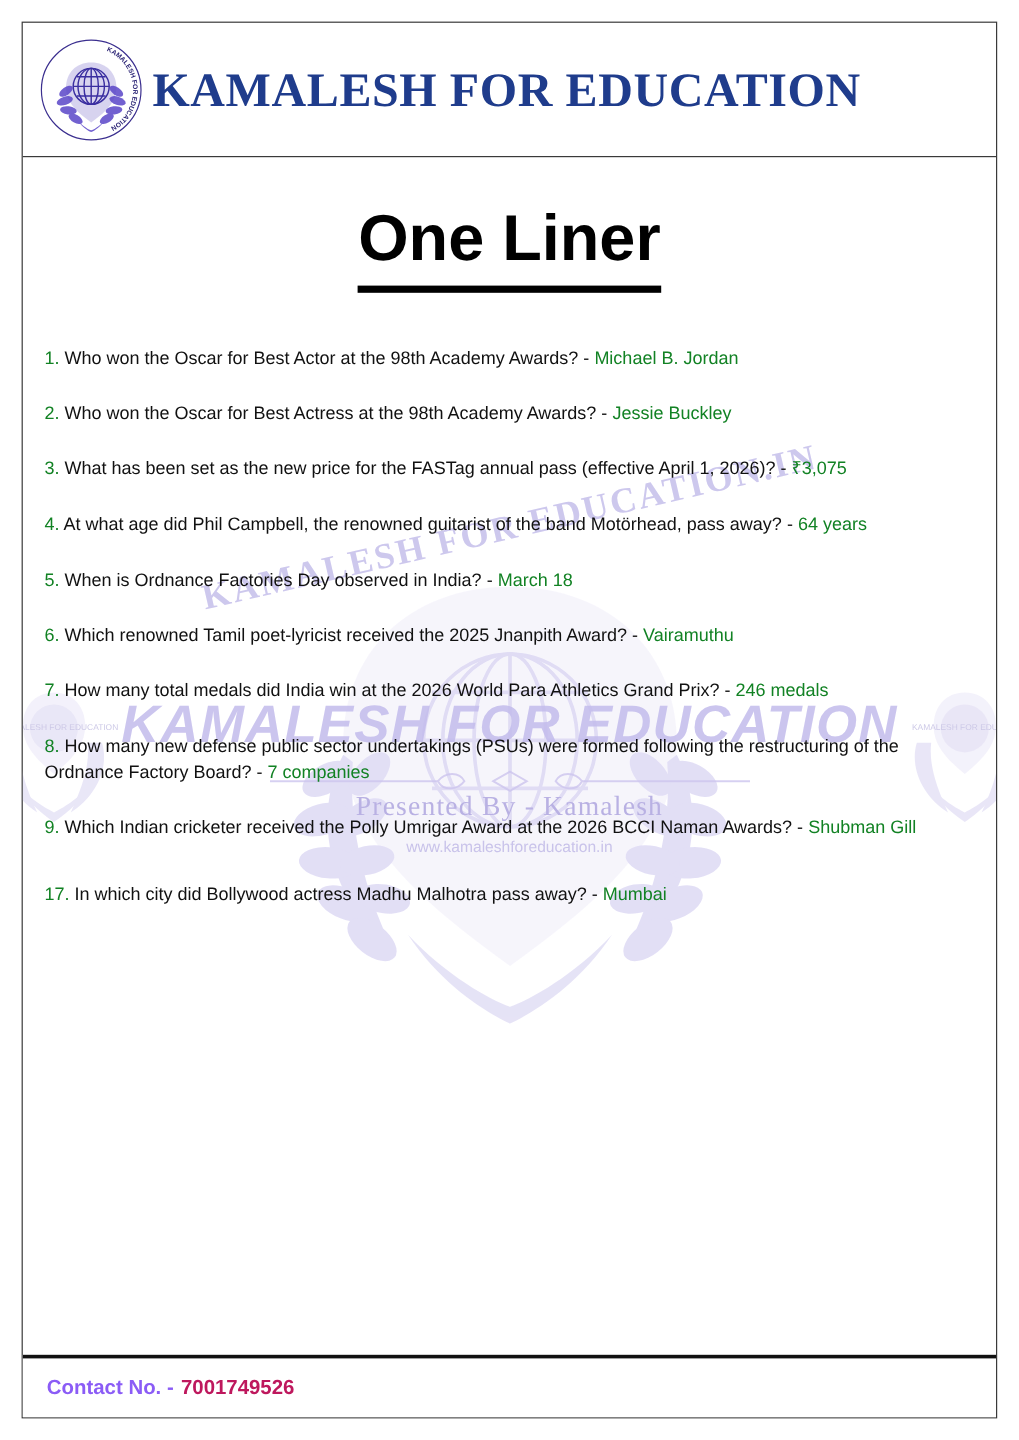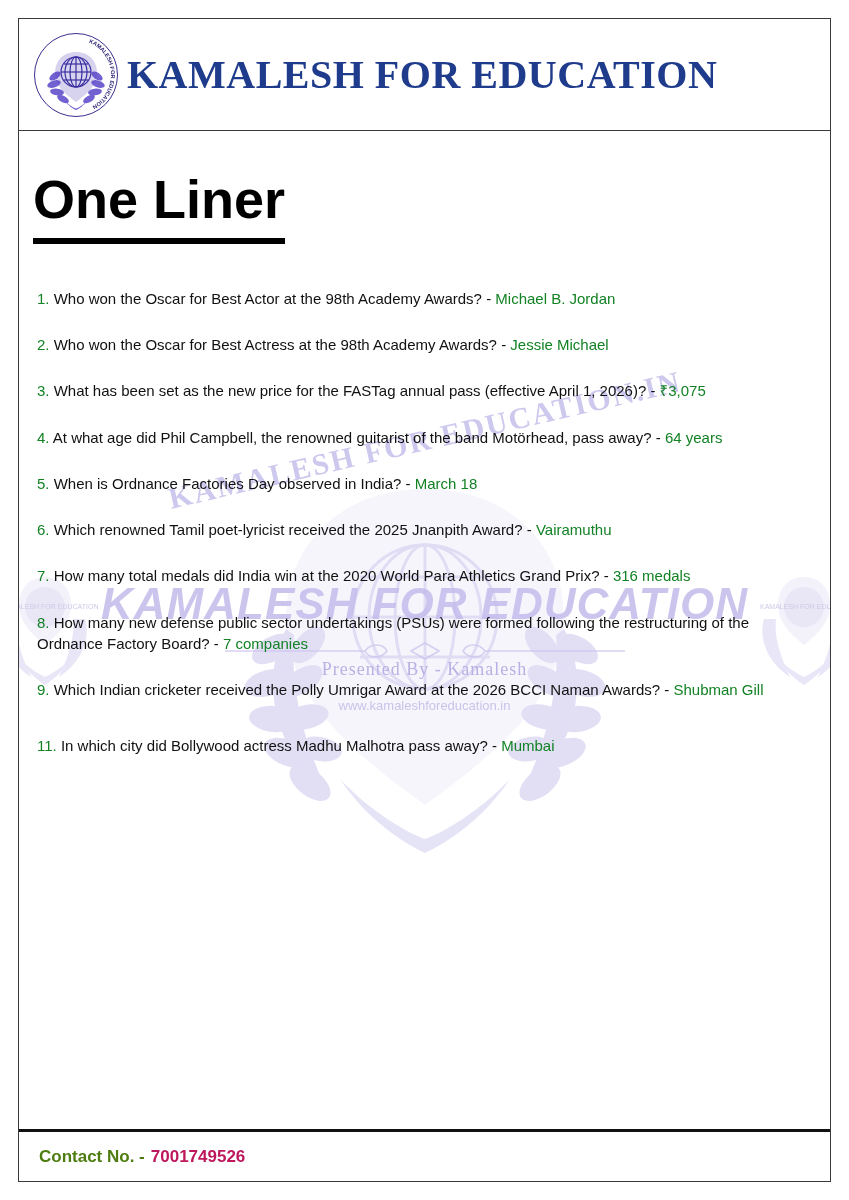--- a/index.html
+++ b/index.html
@@ -89,21 +89,21 @@
     color: #c3bcec;
     opacity: .85;
     white-space: nowrap;
     letter-spacing: 1px;
   }
   .wm-presented {
     position: absolute;
     left: 50%; top: 640px;
     transform: translateX(-50%);
     font-family: "Liberation Serif", serif;
-    font-size: 18px;
+    font-size: 23px;
     color: #b9b1e3;
     white-space: nowrap;
     letter-spacing: 1px;
   }
   .wm-url {
     position: absolute;
     left: 50%; top: 679px;
     transform: translateX(-50%);
     font-family: "Liberation Sans", sans-serif;
     font-size: 13px;
@@ -133,21 +133,21 @@
   }
 
   
   .content {
     flex: 1 1 auto;
     position: relative;
     z-index: 2;
     padding: 26px 14px 0 14px;
   }
   .title-wrap {
-    text-align: left;
+    text-align: center;
     margin-top: 14px;
   }
   .title {
     display: inline-block;
     font-family: "Liberation Sans", sans-serif;
     font-weight: bold;
     font-size: 54px;
     color: #000;
     letter-spacing: 0px;
     padding-bottom: 10px;
@@ -178,21 +178,21 @@
     display: flex;
     align-items: center;
     padding-left: 20px;
     position: relative;
     z-index: 3;
     background: #fff;
   }
   .contact-label {
     font-size: 17px;
     font-weight: bold;
-    color: #4d7c0f;
+    color: #8b5cf6;
   }
   .contact-num {
     font-size: 17px;
     font-weight: bold;
     color: #be185d;
     margin-left: 6px;
   }
 </style>
 </head>
 <body>
@@ -341,21 +341,21 @@
       <div class="qitem">
         <span class="num">1.</span>
         <span class="qtext">Who won the Oscar for Best Actor at the 98th Academy Awards?</span>
         <span class="dash">-</span>
         <span class="ans">Michael B. Jordan</span>
       </div>
       <div class="qitem">
         <span class="num">2.</span>
         <span class="qtext">Who won the Oscar for Best Actress at the 98th Academy Awards?</span>
         <span class="dash">-</span>
-        <span class="ans">Jessie Michael</span>
+        <span class="ans">Jessie Buckley</span>
       </div>
       <div class="qitem">
         <span class="num">3.</span>
         <span class="qtext">What has been set as the new price for the FASTag annual pass (effective April 1, 2026)?</span>
         <span class="dash">-</span>
         <span class="ans">₹3,075</span>
       </div>
       <div class="qitem">
         <span class="num">4.</span>
         <span class="qtext">At what age did Phil Campbell, the renowned guitarist of the band Motörhead, pass away?</span>
@@ -369,38 +369,38 @@
         <span class="ans">March 18</span>
       </div>
       <div class="qitem" style="margin-top:24px">
         <span class="num">6.</span>
         <span class="qtext">Which renowned Tamil poet-lyricist received the 2025 Jnanpith Award?</span>
         <span class="dash">-</span>
         <span class="ans">Vairamuthu</span>
       </div>
       <div class="qitem">
         <span class="num">7.</span>
-        <span class="qtext">How many total medals did India win at the 2020 World Para Athletics Grand Prix?</span>
-        <span class="dash">-</span>
-        <span class="ans">316 medals</span>
+        <span class="qtext">How many total medals did India win at the 2026 World Para Athletics Grand Prix?</span>
+        <span class="dash">-</span>
+        <span class="ans">246 medals</span>
       </div>
       <div class="qitem">
         <span class="num">8.</span>
         <span class="qtext">How many new defense public sector undertakings (PSUs) were formed following the restructuring of the Ordnance Factory Board?</span>
         <span class="dash">-</span>
         <span class="ans">7 companies</span>
       </div>
       <div class="qitem">
         <span class="num">9.</span>
         <span class="qtext">Which Indian cricketer received the Polly Umrigar Award at the 2026 BCCI Naman Awards?</span>
         <span class="dash">-</span>
         <span class="ans">Shubman Gill</span>
       </div>
       <div class="qitem" style="margin-top:34px">
-        <span class="num">11.</span>
+        <span class="num">17.</span>
         <span class="qtext">In which city did Bollywood actress Madhu Malhotra pass away?</span>
         <span class="dash">-</span>
         <span class="ans">Mumbai</span>
       </div>
     </div>
   </div>
 
   <div class="footer">
     <span class="contact-label">Contact No. -</span>
     <span class="contact-num">7001749526</span>

